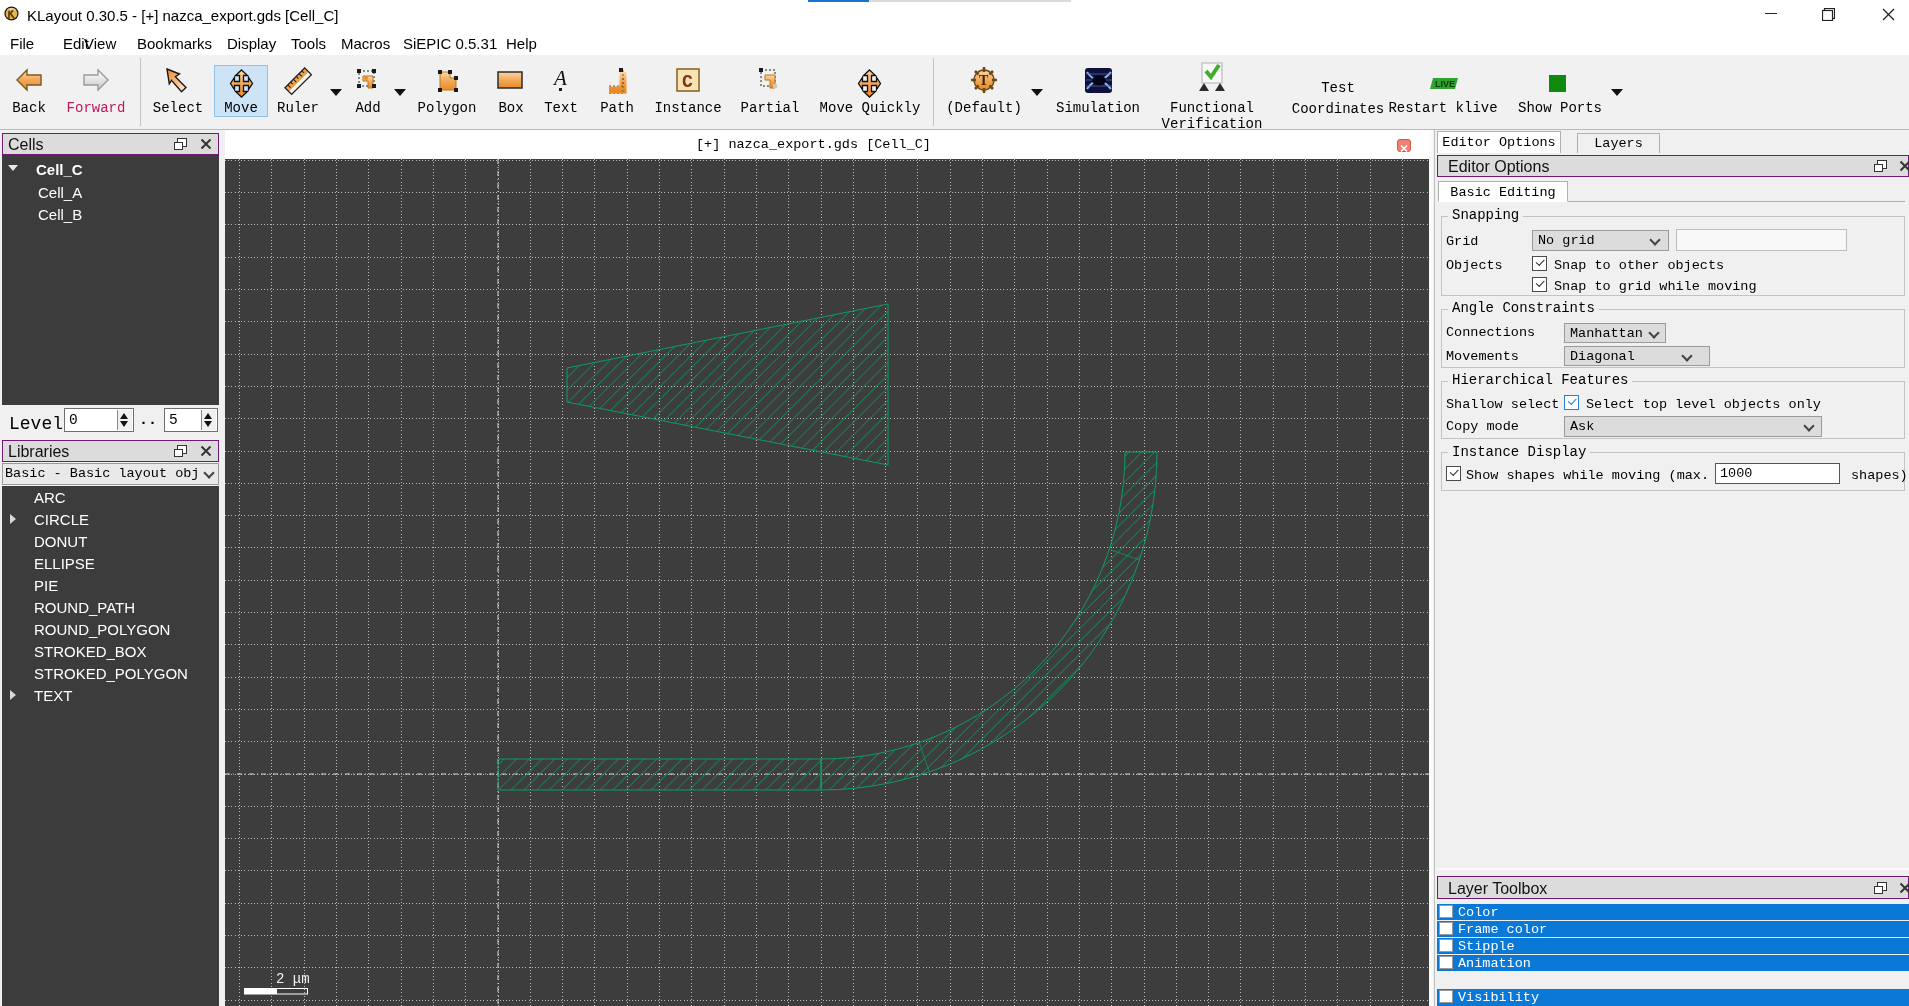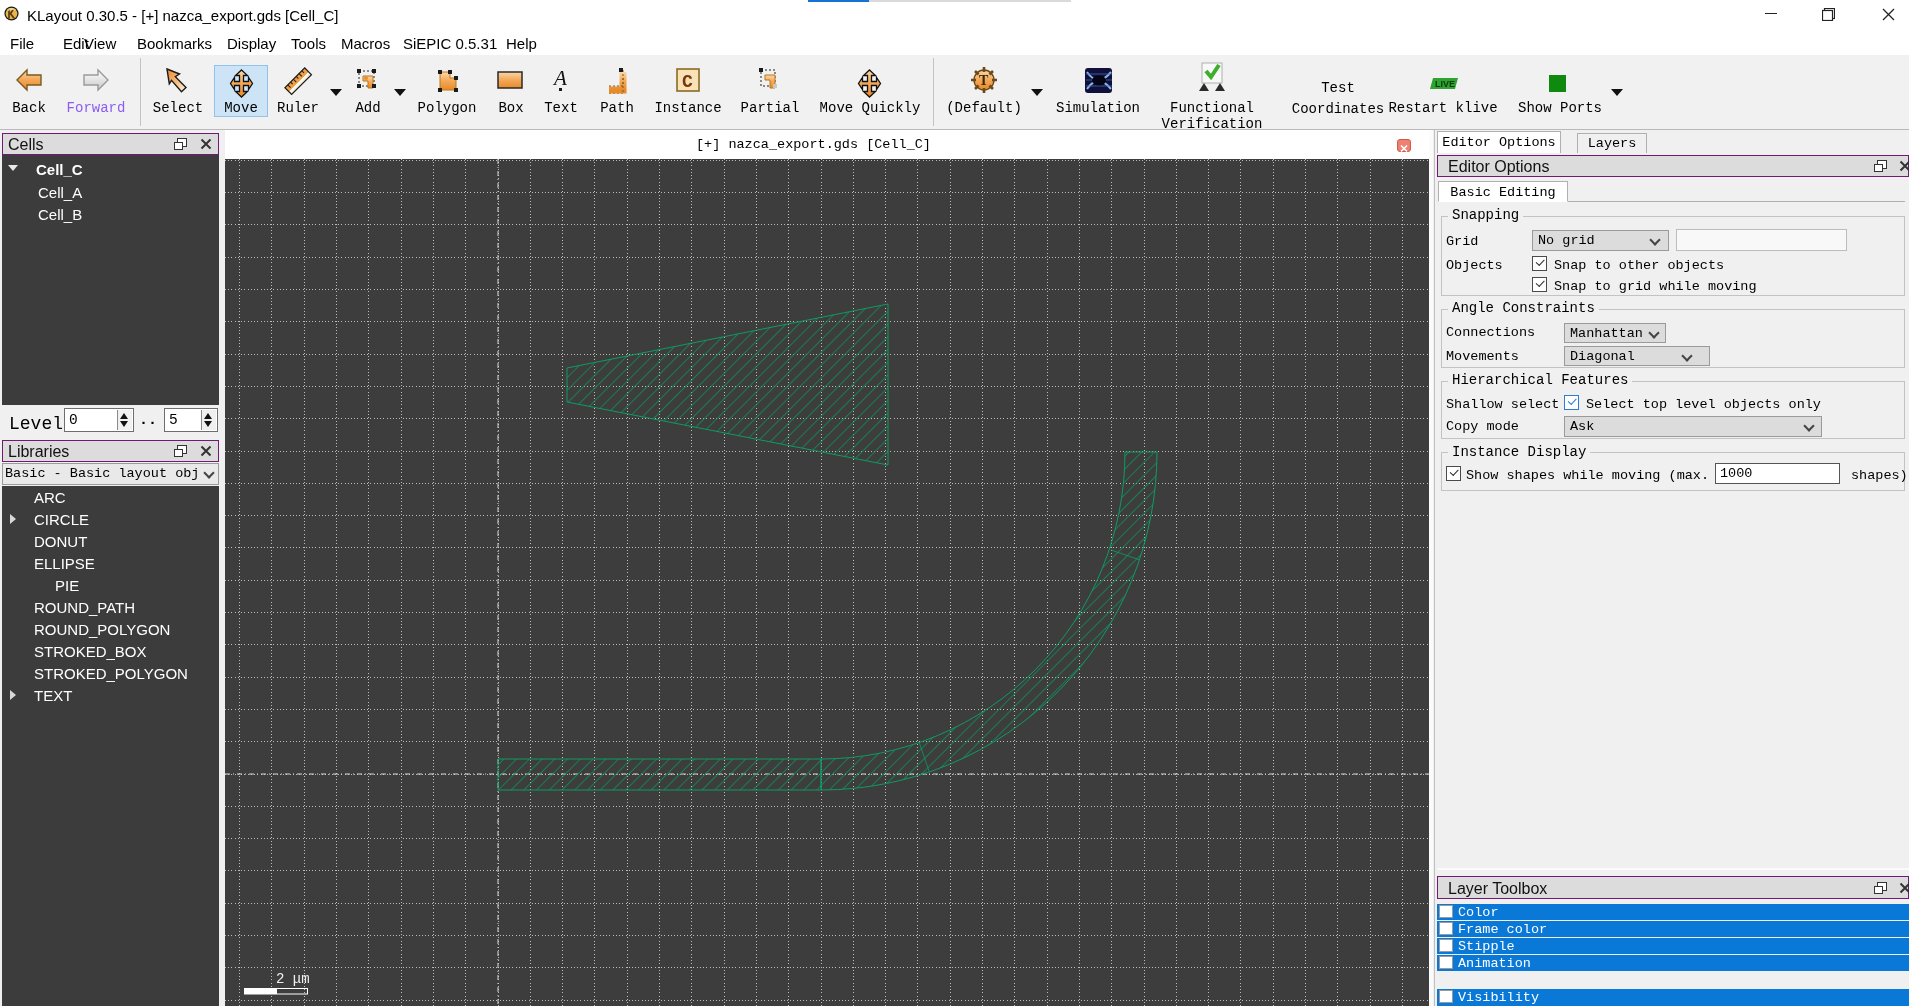--- a/index.html
+++ b/index.html
@@ -104,21 +104,21 @@
         <stop offset="1" stop-color="#c9c9c9"></stop>
       </linearGradient>
     </defs>
  <path d="M12 2 L12 7 L26 7 L26 17 L12 17 L12 22 L2 12 Z" fill="url(#og)" stroke="#7a5a20" stroke-width="1.4"></path>
 </svg>
 <div class="tlabel" style="left:5px; top:101px; width:48px;text-align:center;">Back</div>
 
 <svg class="abs" style="left:82px; top:68px;" width="28" height="24" viewBox="0 0 28 24">
  <path d="M16 2 L16 7 L2 7 L2 17 L16 17 L16 22 L26 12 Z" fill="url(#wg)" stroke="#9a9a9a" stroke-width="1.4"></path>
 </svg>
-<div class="tlabel" style="left:62px; top:101px; width:68px; color:#8b5cf6;">Forward</div>
+<div class="tlabel" style="left:62px; top:101px; width:68px; color:#be185d;">Forward</div>
 
 <svg class="abs" style="left:164px; top:66px;" width="30" height="30" viewBox="0 0 30 30">
  <defs>
       <linearGradient id="selg" x1="0" y1="0" x2="1" y2="1">
    <stop offset="0" stop-color="#ed8a2c"></stop>
         <stop offset="0.55" stop-color="#f7bc7e"></stop>
         <stop offset="1" stop-color="#fff7ec"></stop>
       </linearGradient>
     </defs>
  <path d="M3 3 L15.5 8 L11.3 10.7 L22 21.5 L17.5 25.8 L7.5 14.3 L5.3 17.8 Z" fill="url(#selg)" stroke="#1a1a1a" stroke-width="1.4"></path>
@@ -303,21 +303,21 @@
   <span class="mono" style="position:absolute; left:2px; top:2px; font-size:13.5px;">Basic - Basic layout obj</span>
   <div class="chev" style="left:202px; top:5px;"></div>
 </div>
 
 <div class="dark" style="left:2px; top:486px; width:217px; height:520px;"></div>
 <div class="treeitem" style="left:34px; top:489px;">ARC</div>
 <div class="abs" style="left:10px; top:514px; width:0; height:0; border-top:5px solid transparent; border-bottom:5px solid transparent; border-left:6px solid #d8d8d8;"></div>
 <div class="treeitem" style="left:34px; top:511px;">CIRCLE</div>
 <div class="treeitem" style="left:34px; top:533px;">DONUT</div>
 <div class="treeitem" style="left:34px; top:555px;">ELLIPSE</div>
-<div class="treeitem" style="left:34px; top:577px;margin-left:21px;">PIE</div>
+<div class="treeitem" style="left:34px; top:577px;">PIE</div>
 <div class="treeitem" style="left:34px; top:599px;">ROUND_PATH</div>
 <div class="treeitem" style="left:34px; top:621px;">ROUND_POLYGON</div>
 <div class="treeitem" style="left:34px; top:643px;">STROKED_BOX</div>
 <div class="treeitem" style="left:34px; top:665px;">STROKED_POLYGON</div>
 <div class="abs" style="left:10px; top:690px; width:0; height:0; border-top:5px solid transparent; border-bottom:5px solid transparent; border-left:6px solid #d8d8d8;"></div>
 <div class="treeitem" style="left:34px; top:687px;">TEXT</div>
 
 <div class="abs" style="left:225px; top:130px; width:1204px; height:29px; background:#ffffff;"></div>
 <div class="abs mono" style="left:225px; top:137px; width:1177px; text-align:center; font-size:13.5px; color:#000;">[+] nazca_export.gds [Cell_C]</div>
 <div class="abs" style="left:1397px; top:139px; width:14px; height:13px; background:#ee8171; border:1px solid #d05848; border-radius:3px;">
@@ -439,21 +439,21 @@
 </svg>
 
 <div class="abs" style="left:1429px; top:130px; width:8px; height:876px; background:#f0f0f0;"></div>
 <div class="abs" style="left:1429px; top:130px; width:4px; height:876px; background:#fbfbfb;"></div>
 <div class="abs" style="left:1433.5px; top:130px; width:1px; height:876px; background:#c0c0c0;"></div>
 
 <div class="abs" style="left:1437px; top:130px; width:472px; height:876px; background:#f0f0f0;"></div>
 
 <div class="abs" style="left:1437px; top:130px; width:472px; height:23px; background:#f0f0f0;"></div>
 <div class="tab" style="left:1437px; top:131px; width:124px; height:22px; background:#fff; border:1px solid #b0b0b0; border-bottom:none; line-height:22px;">Editor Options</div>
-<div class="tab" style="left:1577px; top:133px; width:70px; height:20px; background:#f0f0f0; border:1px solid #b0b0b0; border-bottom:none; line-height:20px;">Layers</div>
+<div class="tab" style="left:1577px; top:133px; width:83px; height:20px; background:#f0f0f0; border:1px solid #b0b0b0; border-bottom:none; line-height:20px;">Layers</div>
 
 <div class="dockhead" style="left:1437px; top:155px; width:472px; height:22px;">
   <span style="position:absolute; left:10px; top:2px;">Editor Options</span>
   <svg style="position:absolute; left:436px; top:4px;" width="13" height="13">
     <rect x="3.5" y="0.5" width="9" height="8" fill="#fff" stroke="#333"></rect>
     <rect x="0.5" y="4.5" width="8" height="7" fill="#fff" stroke="#333"></rect>
   </svg>
   <svg style="position:absolute; left:461px; top:4px;" width="12" height="12">
     <path d="M1.5 1.5 L10.5 10.5 M10.5 1.5 L1.5 10.5" stroke="#333" stroke-width="2"></path>
   </svg>

